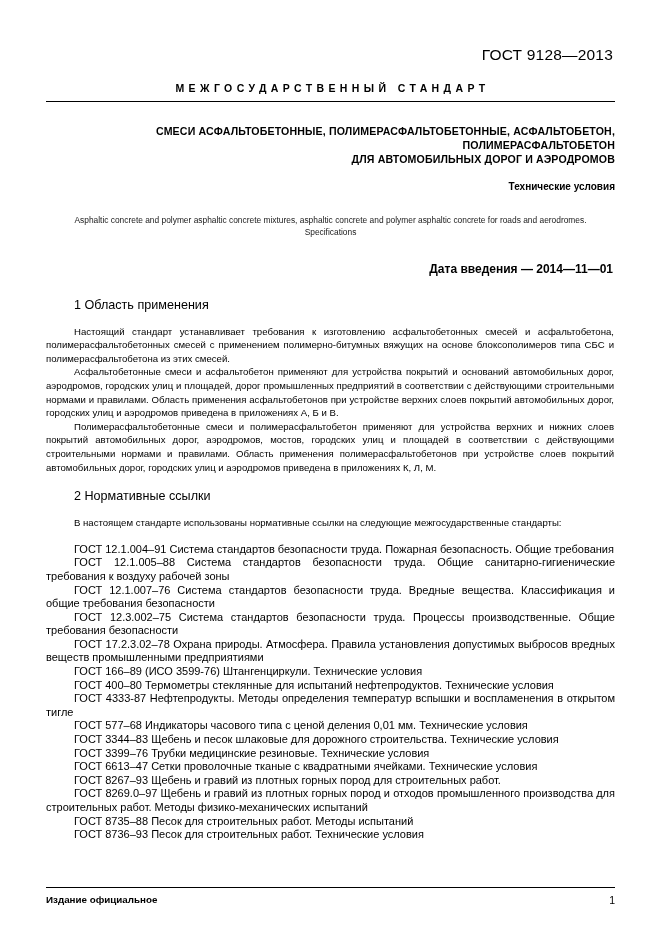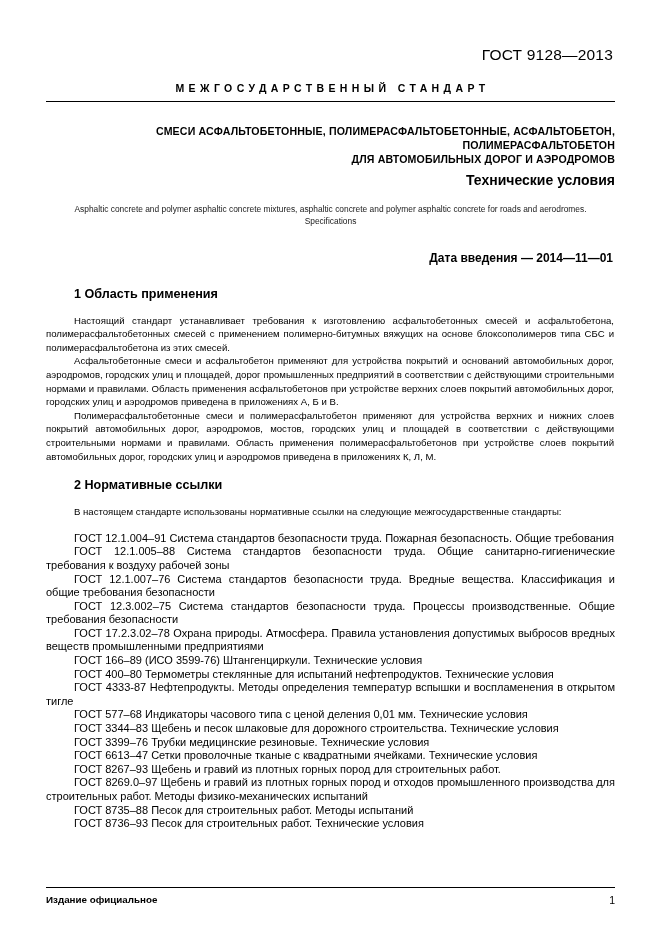--- a/index.html
+++ b/index.html
@@ -48,42 +48,42 @@
     margin-top: 22px;
     text-align: right;
   }
   .title-line {
     font-size: 10.6px;
     font-weight: bold;
     line-height: 14.2px;
     letter-spacing: 0.15px;
   }
   .subtitle {
-    font-size: 14px;
+    font-size: 10px;
     font-weight: bold;
-    margin-top: 5px;
+    margin-top: 14px;
   }
   .eng-block {
-    margin: 15px auto 0 auto;
+    margin: 22px auto 0 auto;
     width: 560px;
     text-align: center;
     font-size: 8.4px;
     line-height: 12px;
     color: #1a1a1a;
   }
   .intro-date {
     margin-top: 24px;
     text-align: right;
     font-size: 12px;
     font-weight: bold;
     padding-right: 2px;
   }
   h2.section {
     font-size: 12.6px;
-    font-weight: bold;
+    font-weight: normal;
     margin: 22px 0 0 0;
     padding-left: 28px;
   }
   h2.section.sec2 {
     margin-top: 15px;
   }
   p.para {
     font-size: 9.6px;
     line-height: 13.6px;
     text-align: justify;

